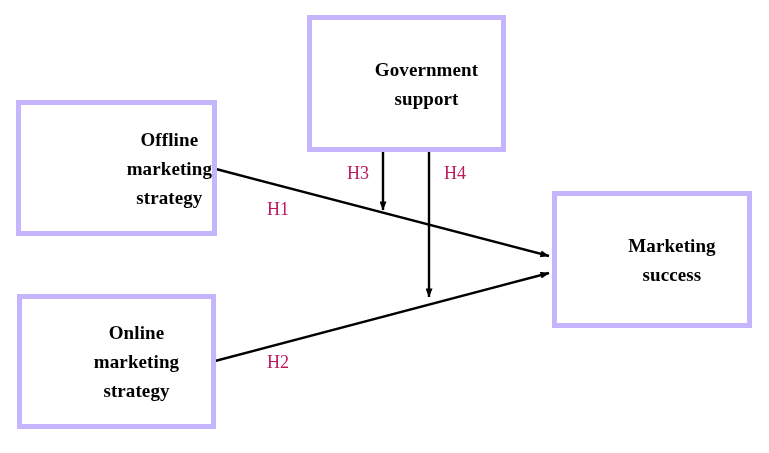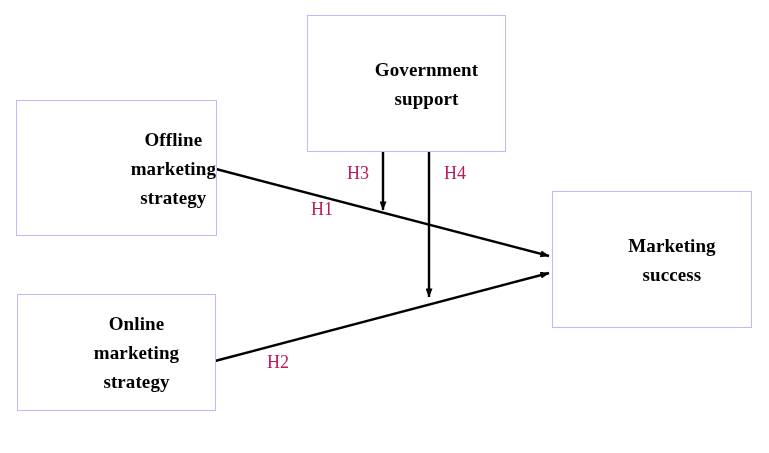--- a/index.html
+++ b/index.html
@@ -21,21 +21,21 @@
   #diagram-svg {
     position: absolute;
     left: 0;
     top: 0;
     width: 769px;
     height: 453px;
   }
   .node-box {
     position: absolute;
     box-sizing: border-box;
-    border: 1px solid #c4b5fd;
+    border: 5px solid #c4b5fd;
     background: #ffffff;
     display: flex;
     align-items: center;
     justify-content: center;
     z-index: 3;
     padding-left: 40px;
   }
   .node-label {
     font-family: "Liberation Serif", serif;
     font-weight: bold;
@@ -52,25 +52,25 @@
     font-weight: normal;
     font-size: 18px;
     line-height: 20px;
     color: #be185d;
     background: transparent;
     z-index: 4;
     white-space: nowrap;
   }
   
   #box-offline  { left: 16px;  top: 100px; width: 201px; height: 136px; justify-content: flex-end; }
-  #box-online   { left: 17px;  top: 294px; width: 199px; height: 117px; }
+  #box-online   { left: 17px;  top: 294px; width: 199px; height: 135px; }
   #box-gov      { left: 307px; top: 15px;  width: 199px; height: 137px; }
   #box-success  { left: 552px; top: 191px; width: 200px; height: 137px; }
   
-  #label-h1 { left: 267px; top: 199px; margin-left: 44px; }
+  #label-h1 { left: 267px; top: 199px; }
   #label-h2 { left: 267px; top: 352px; }
   #label-h3 { left: 347px; top: 163px; }
   #label-h4 { left: 436px; top: 163px; margin-left: 8px; }
 </style>
 </head>
 <body>
 
 <div id="canvas">
 
   <svg id="diagram-svg" viewBox="0 0 769 453" xmlns="http://www.w3.org/2000/svg">

